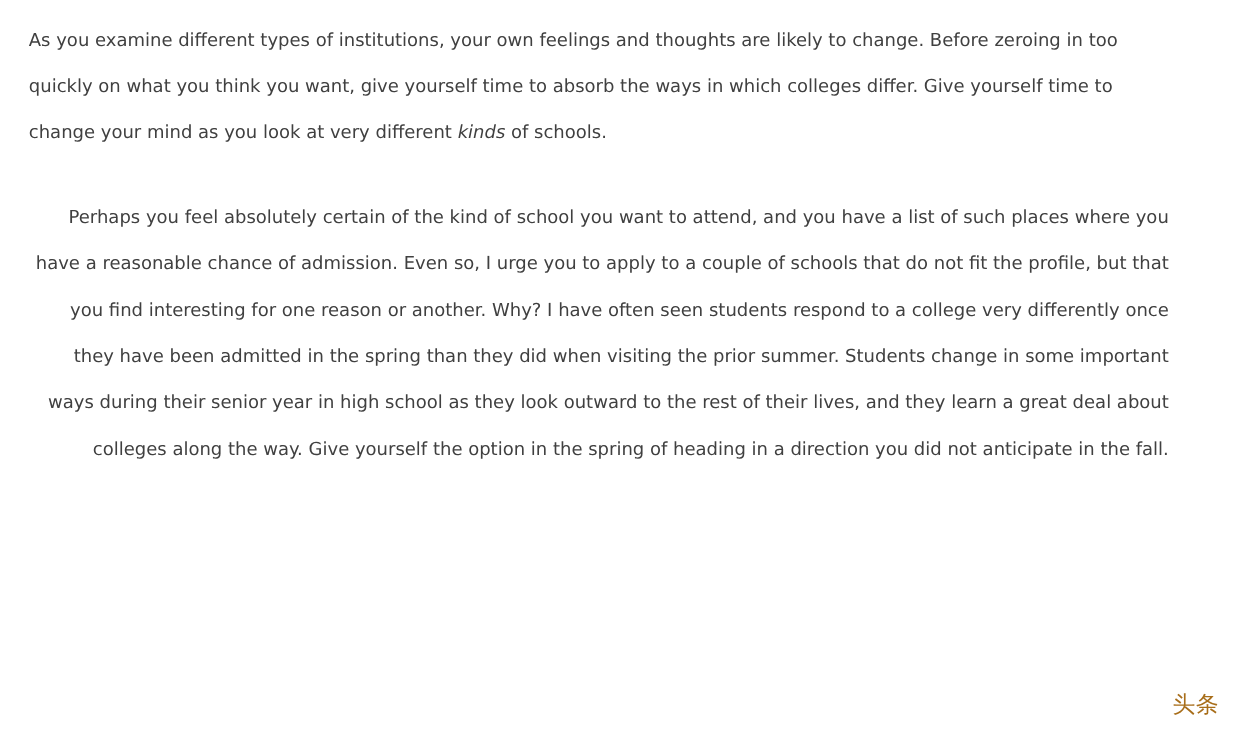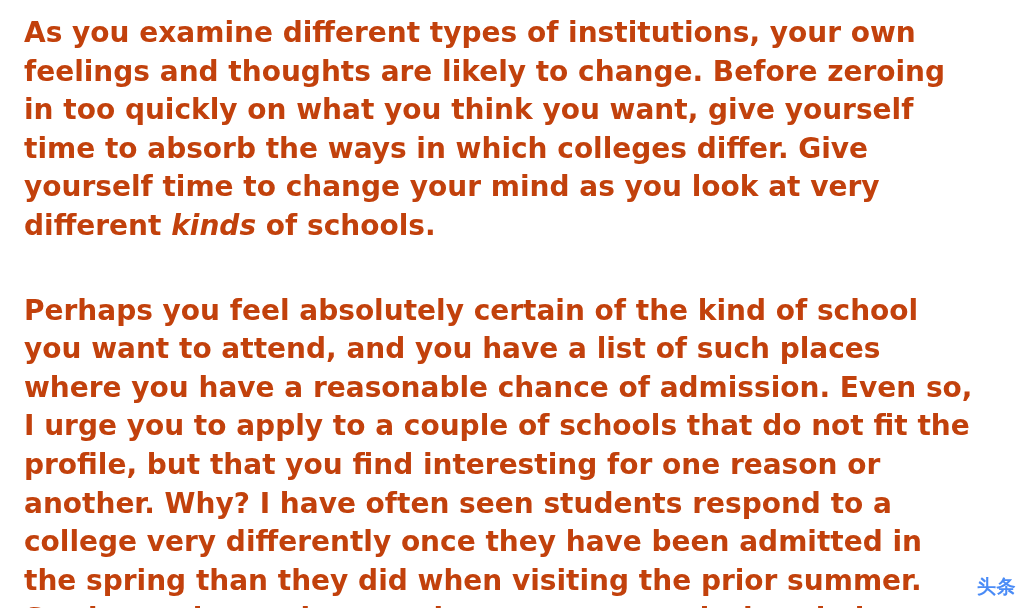--- a/index.html
+++ b/index.html
@@ -15,51 +15,52 @@
   }
   .page {
     position: relative;
     width: 1034px;
     height: 608px;
     background: #ffffff;
     box-sizing: border-box;
     padding: 14px 60px 0 24px;
   }
   .para {
-    color: #c2410c;
-    font-size: 28px;
+    color: #404040;
+    font-size: 15px;
     line-height: 38.6px;
     letter-spacing: 0.0px;
     text-align: left;
     margin: 0;
-    font-weight: 700;
+    font-weight: 400;
   }
   .para + .para {
-    margin-top: 46px;
+    margin-top: 32px;
+    text-align: right;
   }
   .para em {
     font-style: italic;
   }
   .watermark {
     position: absolute;
     right: 18px;
     bottom: 8px;
     display: flex;
     align-items: center;
     gap: 7px;
     color: #8d9094;
     font-size: 19px;
     font-family: "DejaVu Sans", sans-serif;
     opacity: 0.92;
   }
   .wm-logo {
     display: inline-block;
     letter-spacing: 0.5px;
-    font-weight: 700;
-    color: #3b82f6;
+    font-weight: 400;
+    color: #a16207;
   }
   .wm-text {
     letter-spacing: 0.2px;
   }
 </style>
 </head>
 <body>
 
 <div class="page">
   <p class="para" id="paragraph-1">As you examine different types of institutions, your own feelings and thoughts are likely to change. Before zeroing in too quickly on what you think you want, give yourself time to absorb the ways in which colleges differ. Give yourself time to change your mind as you look at very different <em>kinds</em> of schools.</p>

